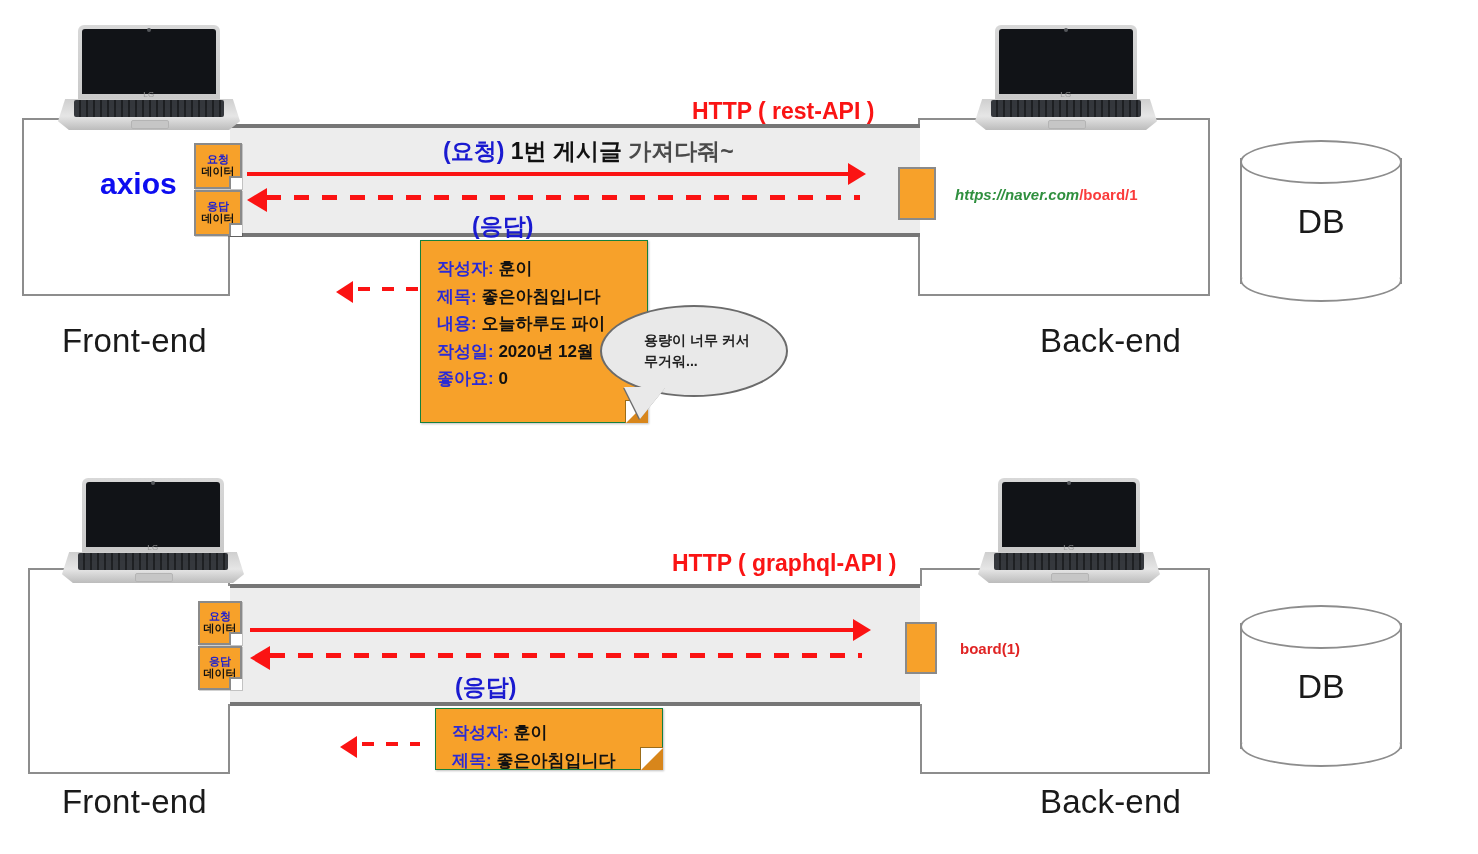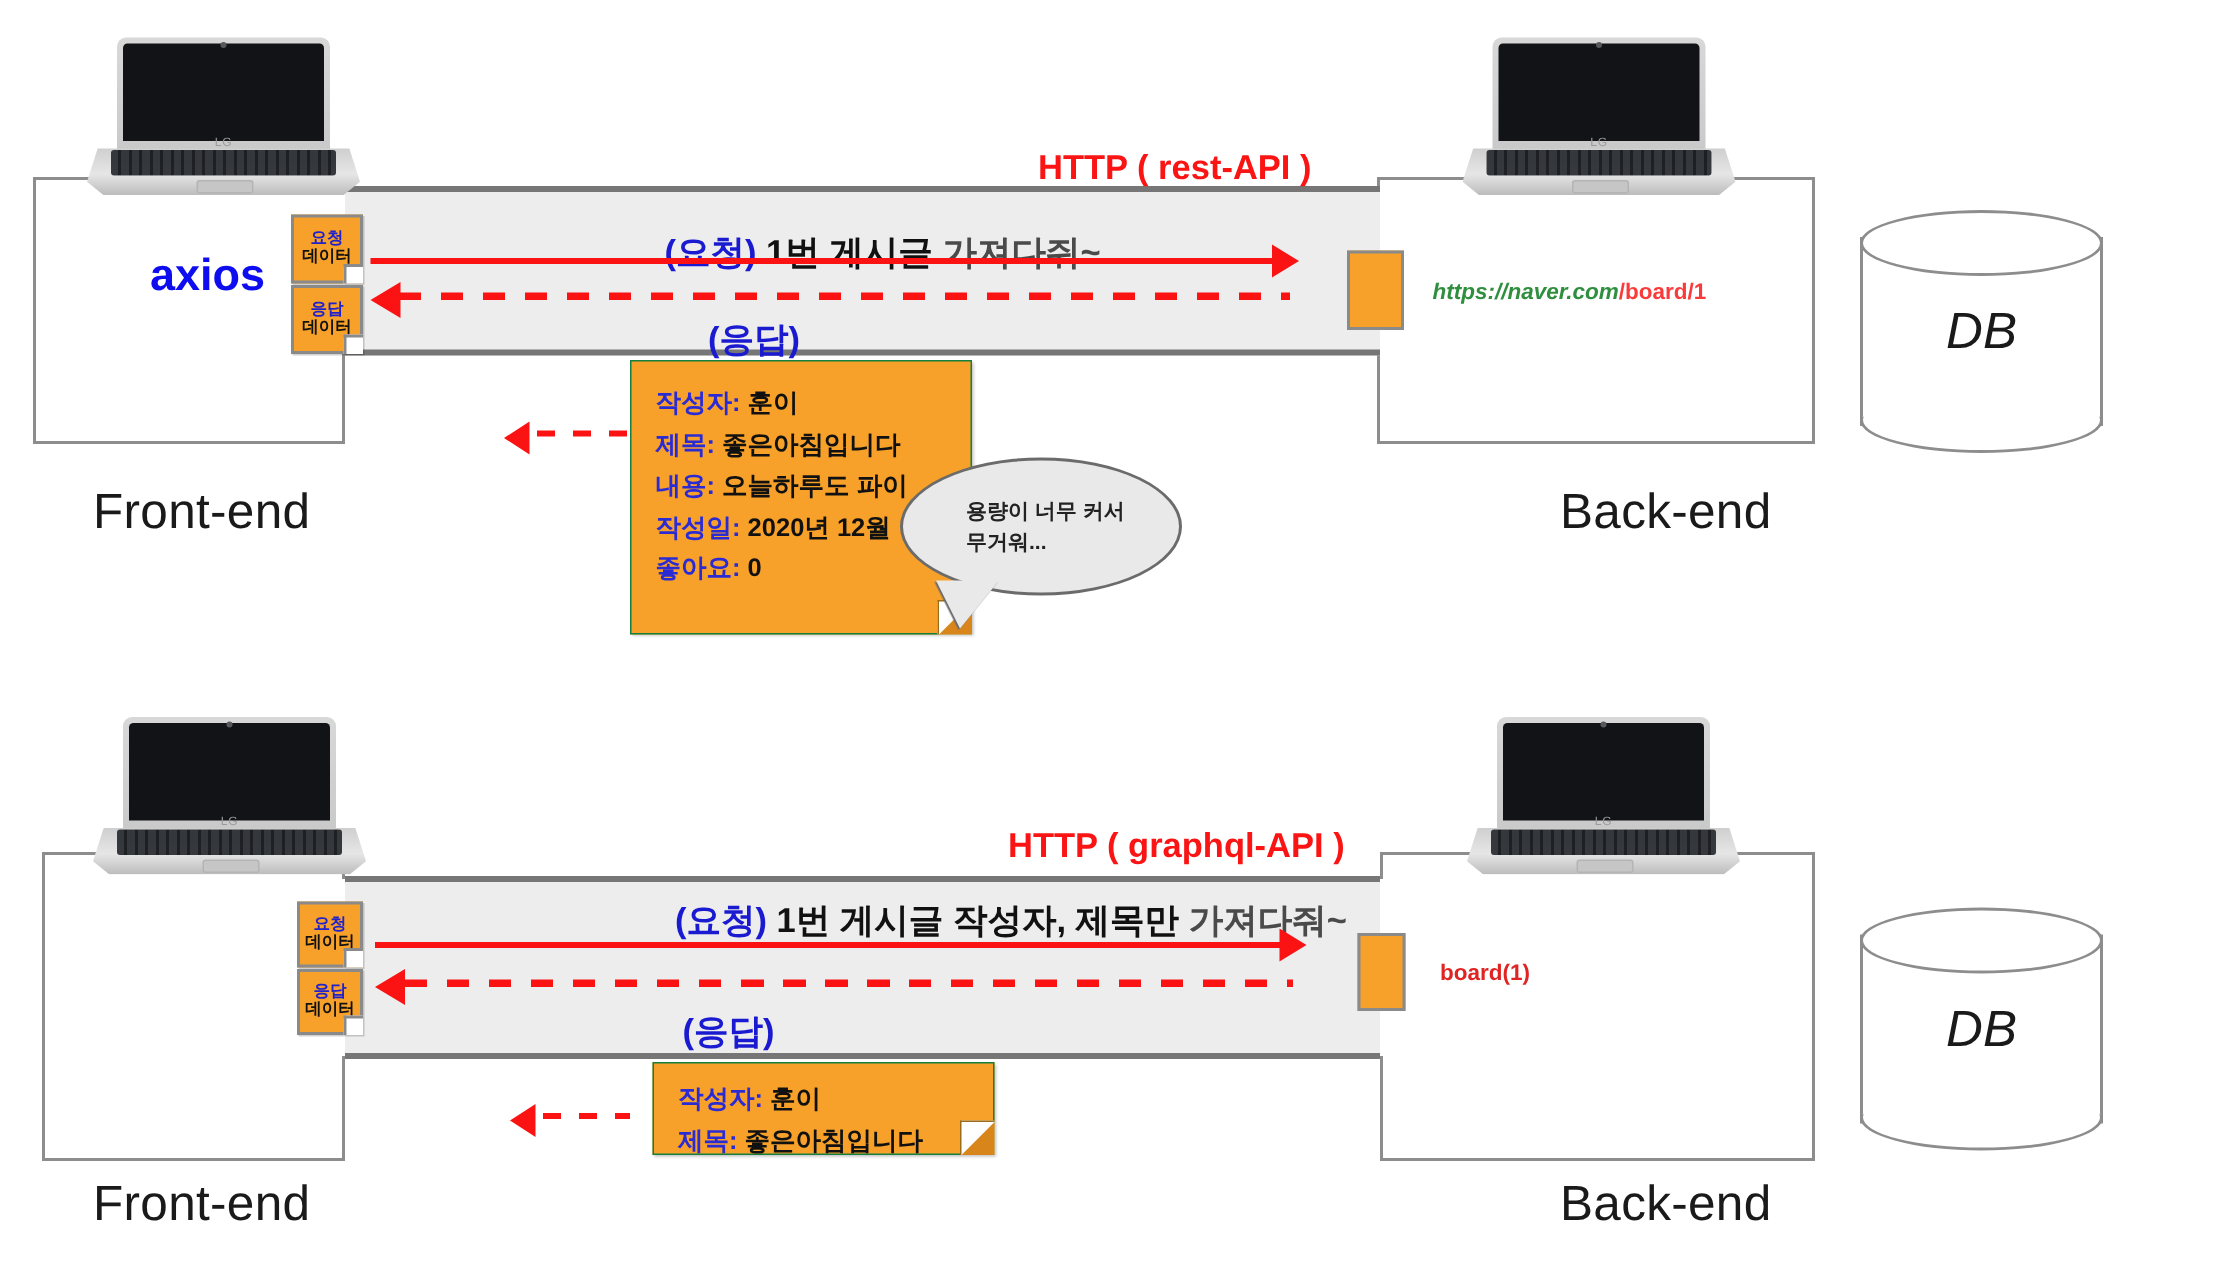--- a/index.html
+++ b/index.html
@@ -35,21 +35,21 @@
            clip-path:polygon(4% 0,96% 0,100% 72%,94% 100%,6% 100%,0 72%);}
   .lt-keys{position:absolute;left:9%;top:6%;width:82%;height:54%;
            background:#1b1d21;border-radius:2px;
            background-image:repeating-linear-gradient(90deg,#2c2f34 0 5px,#141619 5px 7px),
                             repeating-linear-gradient(0deg,#2c2f34 0 4px,#141619 4px 6px);
            background-blend-mode:normal;opacity:.95;}
   .lt-pad{position:absolute;left:40%;top:68%;width:20%;height:22%;
           background:#c6c6c6;border-radius:2px;border:1px solid #b4b4b4;}
 
   
-  .db{position:absolute;font-style:italic;}
+  .db{position:absolute;}
   .db-body{position:absolute;left:0;top:18px;width:100%;height:calc(100% - 36px);
            background:#fff;border-left:2px solid #8d8d8d;border-right:2px solid #8d8d8d;
            box-sizing:border-box;}
   .db-top{position:absolute;left:0;top:0;width:100%;height:44px;
           border:2px solid #8d8d8d;border-radius:50%;background:#fff;box-sizing:border-box;}
   .db-bot{position:absolute;left:0;bottom:0;width:100%;height:44px;
           border:2px solid #8d8d8d;border-radius:50%;background:#fff;box-sizing:border-box;
           clip-path:polygon(-5% 45%,105% 45%,105% 130%,-5% 130%);}
   .db-label{position:absolute;left:0;top:0;width:100%;height:100%;
             display:flex;align-items:center;justify-content:center;
@@ -184,21 +184,21 @@
     <span class="k1">요청</span>
     <span class="k2">데이터</span>
     <span class="fold"></span>
   </div>
   <div class="sticky" style="left:194px;top:190px;width:48px;height:46px;">
     <span class="k1">응답</span>
     <span class="k2">데이터</span>
     <span class="fold"></span>
   </div>
 
-  <div class="msg" style="left:443px;top:153px;">
+  <div class="msg" style="left:443px;top:136px;">
     <span class="blue">(요청)</span>
     <span class="dark">1번 게시글</span>
     <span class="gray">가져다줘~</span>
   </div>
 
   <div class="solidline" style="left:247px;top:172px;width:603px;"></div>
   <div class="solidhead" style="left:848px;top:163px;"></div>
 
   <div class="dashline" style="left:266px;top:195px;width:594px;"></div>
   <div class="dashhead" style="left:247px;top:188px;"></div>
@@ -297,25 +297,20 @@
     <span class="k1">요청</span>
     <span class="k2">데이터</span>
     <span class="fold"></span>
   </div>
   <div class="sticky" style="left:198px;top:646px;width:44px;height:44px;">
     <span class="k1">응답</span>
     <span class="k2">데이터</span>
     <span class="fold"></span>
   </div>
 
-  <div class="msg" style="left:450px;top:598px;">
-    <span class="blue">(요청)</span>
-    <span class="dark">1번 게시글 작성자, 제목만</span>
-    <span class="gray">가져다줘~</span>
-  </div>
 
   <div class="solidline" style="left:250px;top:628px;width:605px;"></div>
   <div class="solidhead" style="left:853px;top:619px;"></div>
 
   <div class="dashline" style="left:270px;top:653px;width:592px;"></div>
   <div class="dashhead" style="left:250px;top:646px;"></div>
 
   <div class="msg" style="left:455px;top:672px;">
     <span class="blue">(응답)</span>
   </div>

